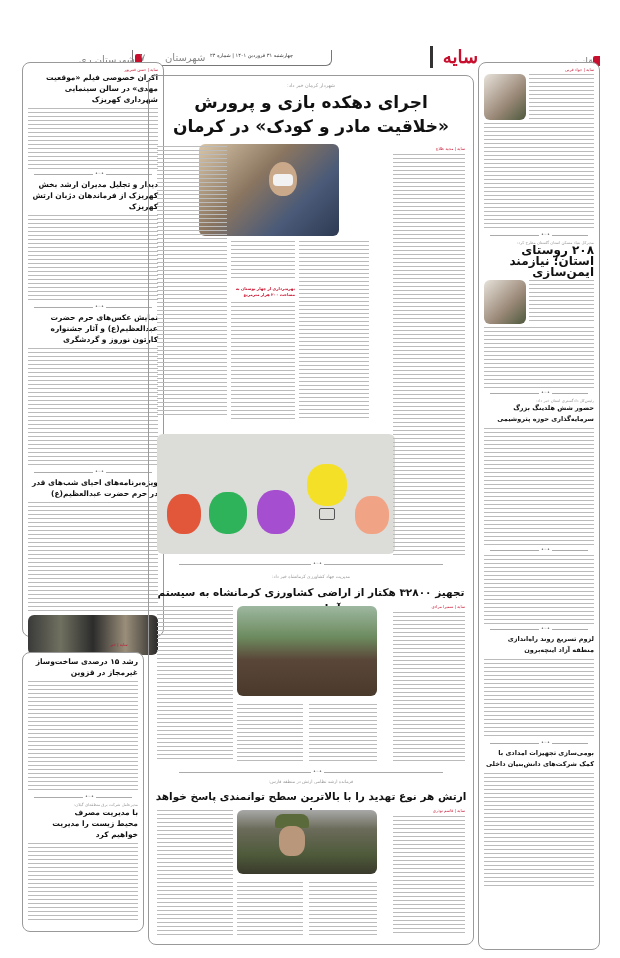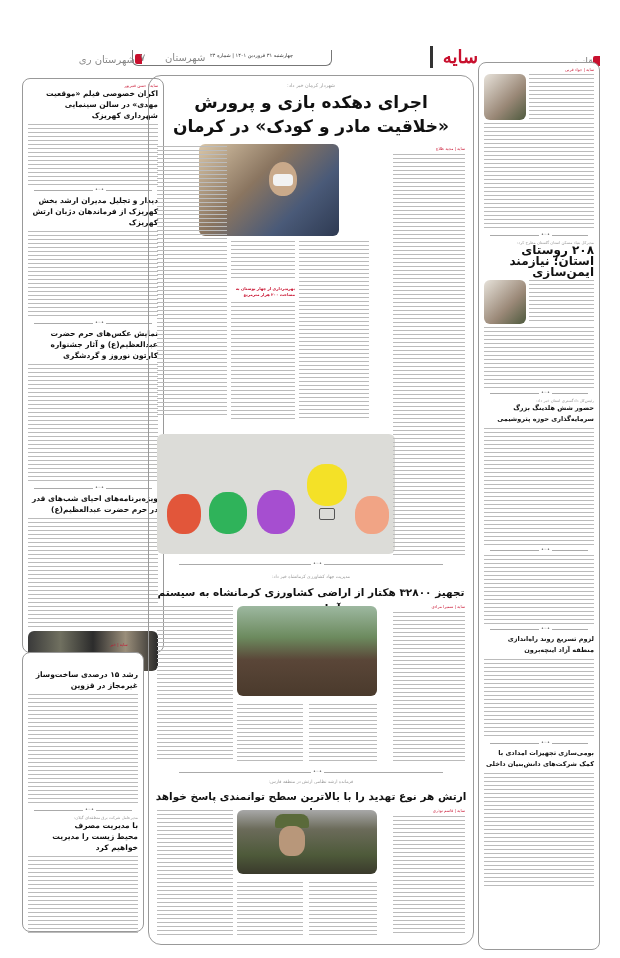--- a/index.html
+++ b/index.html
@@ -14,21 +14,21 @@
 .redtab{width:7px;height:10px;background:#c8102e;border-radius:2px 0 0 2px;display:inline-block}
 .logo{position:absolute;top:46px;left:430px;width:48px;height:22px;color:#c8102e;font-size:18px;font-weight:bold;font-family:"DejaVu Serif",serif;border-left:3px solid #333;padding-left:4px}
 .dateline{position:absolute;top:52px;left:210px;font-size:5px;color:#333}
 .pgnum{position:absolute;top:50px;left:212px;font-size:10px;color:#888}
 .col{position:absolute;border:1px solid #999;border-radius:8px;background:#fff}
 .lines{background:repeating-linear-gradient(to bottom,#bbb 0,#bbb 1px,transparent 1px,transparent 4px)}
 .h{font-weight:bold;color:#111;font-size:7.5px;line-height:11px}
 .kick{font-size:4px;color:#999}
 .sep{height:1px;background:#aaa;margin:4px 6px;position:relative}
 .sep::after{content:"•◦•";position:absolute;left:50%;top:-4px;font-size:5px;color:#555;background:#fff;padding:0 2px}
-.main{position:absolute;left:148px;top:75px;width:326px;height:870px;border:1px solid #999;border-radius:13px}
+.main{position:absolute;left:148px;top:75px;width:326px;height:870px;border:1px solid #999;border-radius:8px}
 .big{font-weight:bold;color:#111;text-align:center}
 .img{position:absolute;border-radius:6px;overflow:hidden}
 .ph-man{background:linear-gradient(135deg,#d9c6a8 0%,#8a7560 40%,#4a5a78 70%,#2e3a52 100%)}
 .ph-balls{background:#dcdcd8}
 .ball{position:absolute;border-radius:45%}
 .ph-farm{background:linear-gradient(180deg,#9db8a0 0%,#6c8a5e 35%,#5a4638 60%,#4a3a2c 100%)}
 .ph-army{background:linear-gradient(180deg,#a8a8a8 0%,#6b6b5a 30%,#4e5a3a 70%,#3a3a2c 100%)}
 .ph-sm{background:linear-gradient(135deg,#e7e2da,#9a8877 60%,#4e5a3e)}
 .ph-crowd{background:linear-gradient(90deg,#3a3a3a,#707060,#2c2c2c,#9a8e7a,#2a2a2a)}
 .red{color:#c8102e}
@@ -48,38 +48,38 @@
     <span>۷</span>
   </div>
   <div style="position:absolute;top:52px;left:165px;font-size:10px;color:#888">شهرستان</div>
   <div class="dateline">چهارشنبه ۳۱ فروردین ۱۴۰۱ | شماره ۲۴</div>
   <div class="logo">سایه</div>
   <div class="hdr hdr-r sec" style="top:52px">
     <span class="redtab"></span>
     <span>قانونی</span>
   </div>
 
-  <div class="col" style="left:22px;top:78px;width:142px;height:575px;padding:4px 5px">
+  <div class="col" style="left:22px;top:62px;width:142px;height:575px;padding:4px 5px">
     <div class="author">سایه | حسن قنبرپور</div>
     <div class="h">اکران خصوصی فیلم «موقعیت مهدی» در سالن سینمایی شهرداری کهریزک</div>
     <div class="lines" style="height:62px;margin-top:3px"></div>
     <div class="sep"></div>
     <div class="h">دیدار و تجلیل مدیران ارشد بخش کهریزک از فرماندهان دژبان ارتش کهریزک</div>
     <div class="lines" style="height:88px;margin-top:3px"></div>
     <div class="sep"></div>
     <div class="h">نمایش عکس‌های حرم حضرت عبدالعظیم(ع) و آثار جشنواره کارتون نوروز و گردشگری</div>
     <div class="lines" style="height:120px;margin-top:3px"></div>
     <div class="sep"></div>
     <div class="h">ویژه‌برنامه‌های احیای شب‌های قدر در حرم حضرت عبدالعظیم(ع)</div>
     <div class="lines" style="height:110px;margin-top:3px"></div>
     <div class="img ph-crowd" style="position:relative;height:40px;margin-top:3px"></div>
   </div>
 
   <div class="author" style="position:absolute;left:110px;top:642px">سایه | خبر</div>
-  <div class="col" style="left:22px;top:652px;width:122px;height:280px;padding:16px 5px">
+  <div class="col" style="left:22px;top:652px;width:122px;height:280px;padding:3px 5px">
     <div class="h">رشد ۱۵ درصدی ساخت‌وساز غیرمجاز در قزوین</div>
     <div class="lines" style="height:112px;margin-top:3px"></div>
     <div class="sep"></div>
     <div class="kick">مدیرعامل شرکت برق منطقه‌ای گیلان:</div>
     <div class="h">با مدیریت مصرف</div>
     <div class="h">محیط زیست را مدیریت خواهیم کرد</div>
     <div class="lines" style="height:80px;margin-top:3px"></div>
   </div>
 
   <div class="main">

